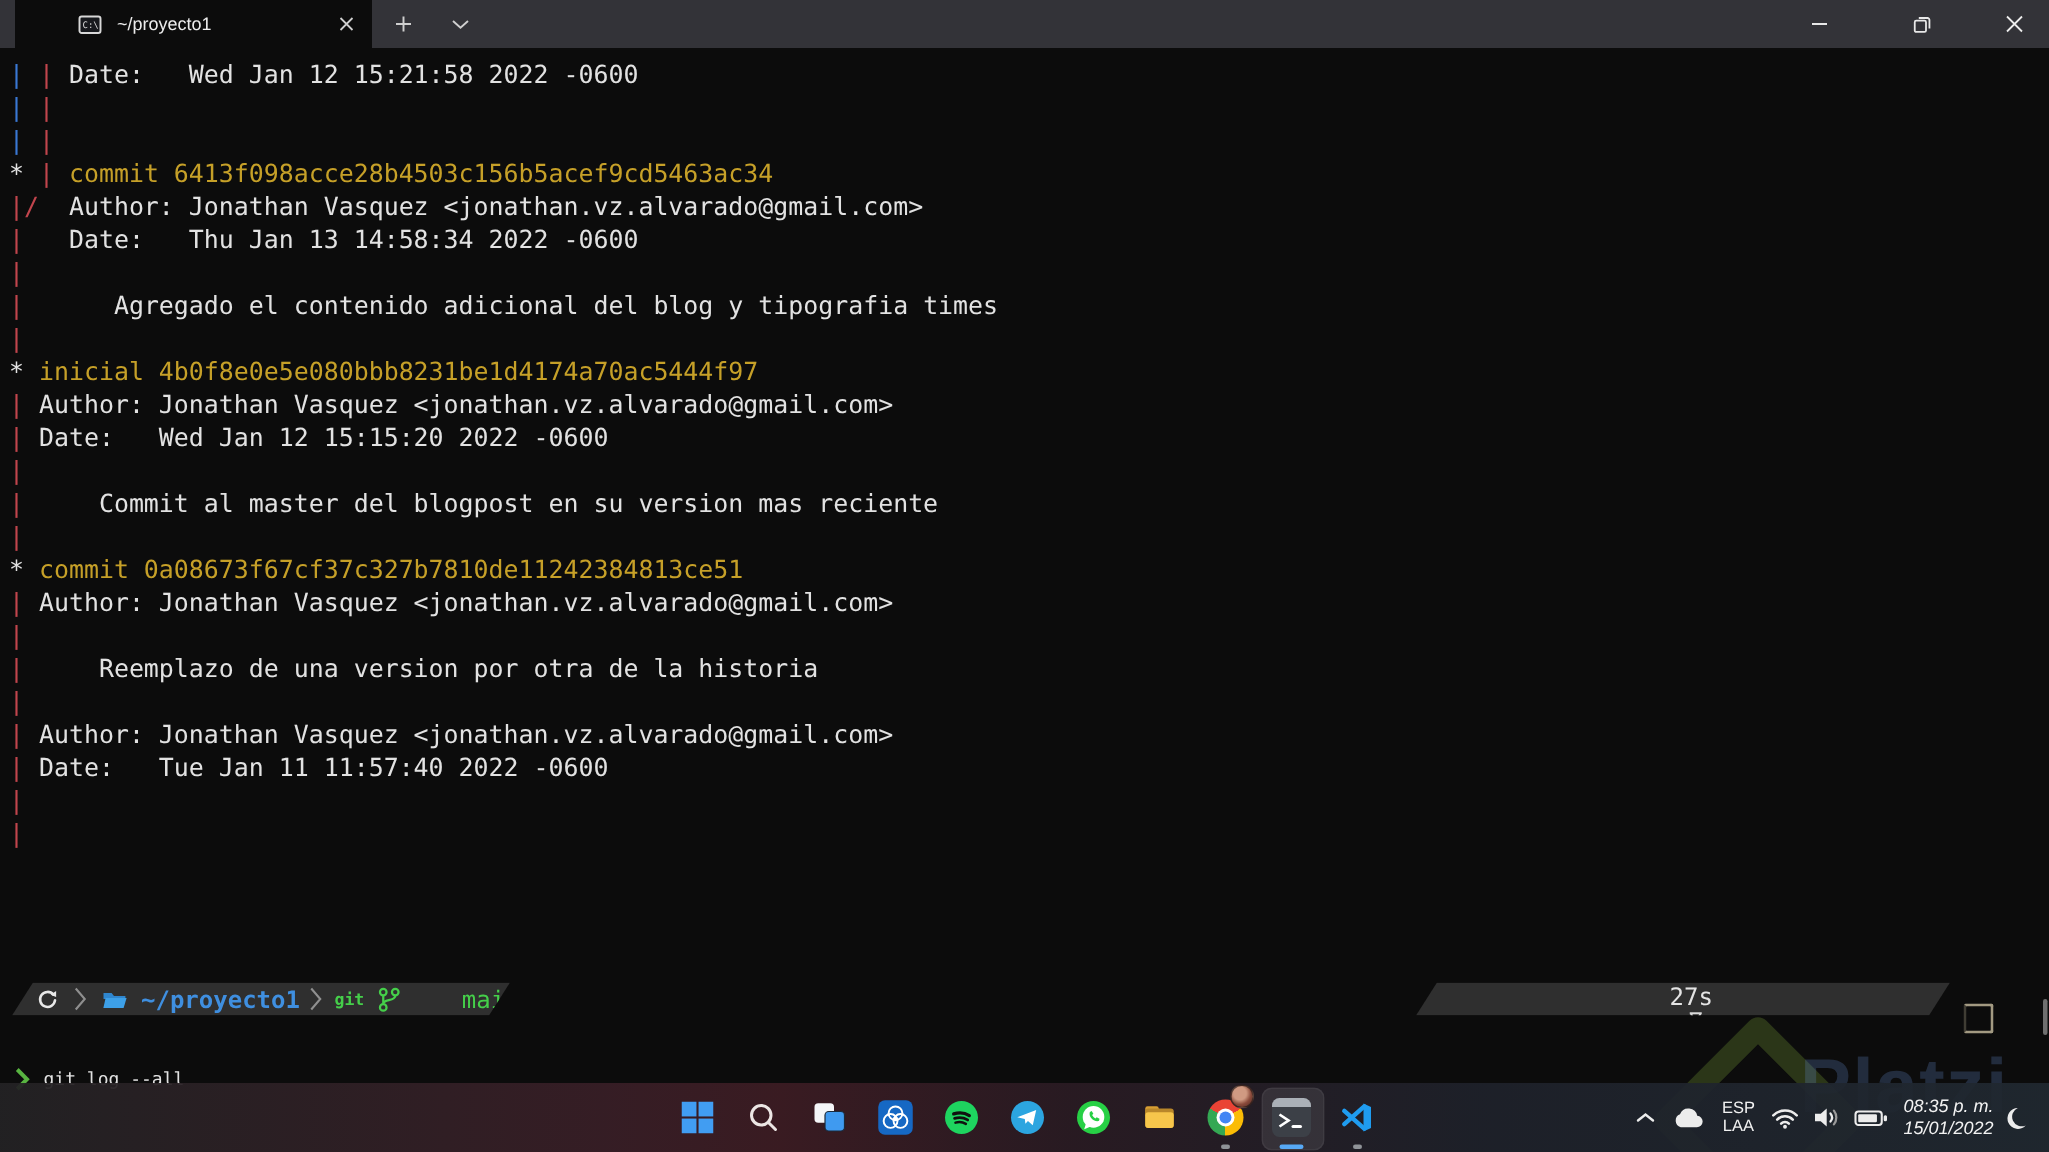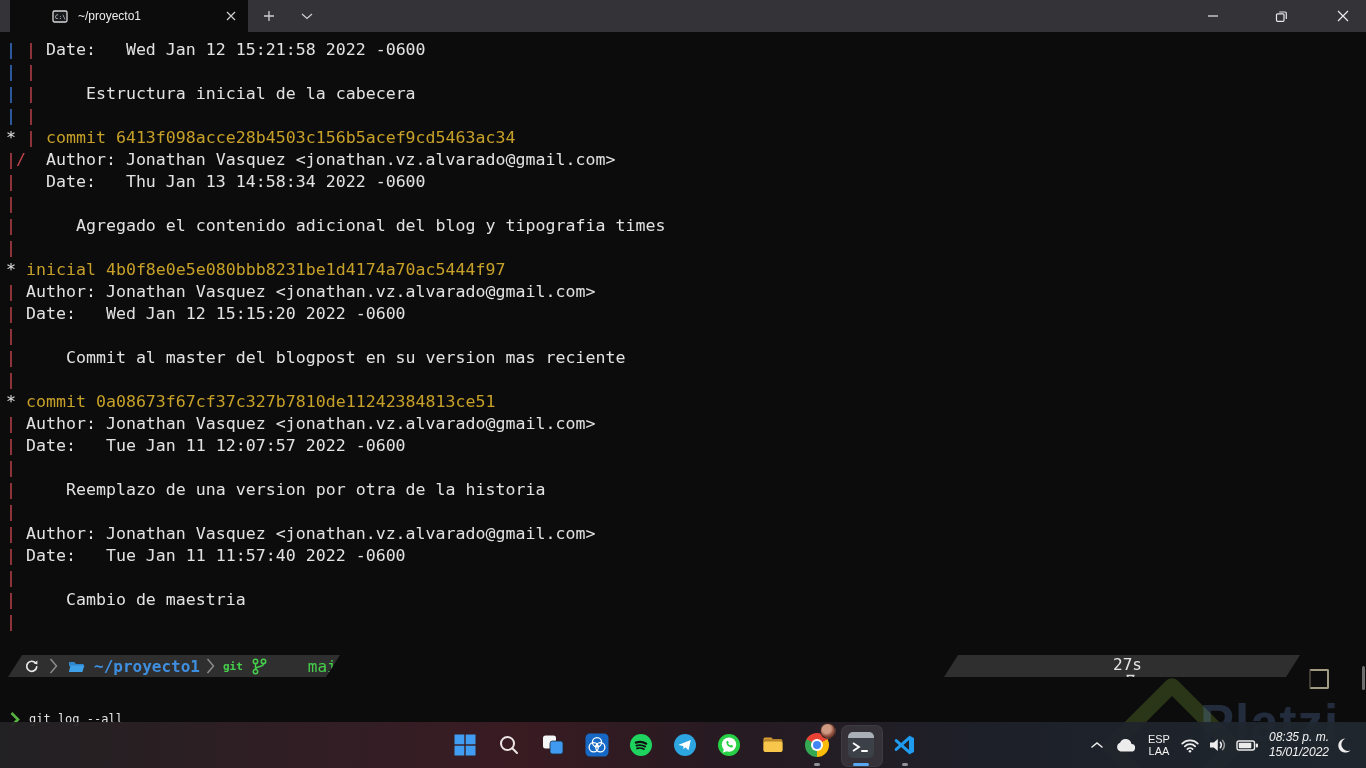--- a/index.html
+++ b/index.html
@@ -120,44 +120,41 @@
     <svg width="12" height="12">
         <path d="M1 1 L11 11 M11 1 L1 11" stroke="#ececec" stroke-width="1.2"></path>
       </svg>
   </div>
 </div>
 
 <div class="term">
   <div class="t-out">
       <div class="t-line"><span style="color: rgb(58, 120, 212);">| </span><span style="color: rgb(194, 69, 77);">| </span><span style="color: rgb(226, 226, 226);">Date:   Wed Jan 12 15:21:58 2022 -0600</span></div>
       <div class="t-line"><span style="color: rgb(58, 120, 212);">| </span><span style="color: rgb(194, 69, 77);">|</span></div>
-      <div class="t-line"><span style="color: rgb(58, 120, 212);">| </span><span style="color: rgb(194, 69, 77);">| </span><span style="color: rgb(226, 226, 226);">    Estructura inicial de la cabecera</span></div>
       <div class="t-line"><span style="color: rgb(58, 120, 212);">| </span><span style="color: rgb(194, 69, 77);">|</span></div>
       <div class="t-line"><span style="color: rgb(226, 226, 226);">* </span><span style="color: rgb(194, 69, 77);">| </span><span style="color: rgb(198, 160, 40);">commit 6413f098acce28b4503c156b5acef9cd5463ac34</span></div>
       <div class="t-line"><span style="color: rgb(194, 69, 77);">|/</span><span style="color: rgb(226, 226, 226);">  Author: Jonathan Vasquez &lt;jonathan.vz.alvarado@gmail.com&gt;</span></div>
       <div class="t-line"><span style="color: rgb(194, 69, 77);">|</span><span style="color: rgb(226, 226, 226);">   Date:   Thu Jan 13 14:58:34 2022 -0600</span></div>
       <div class="t-line"><span style="color: rgb(194, 69, 77);">|</span></div>
       <div class="t-line"><span style="color: rgb(194, 69, 77);">|</span><span style="color: rgb(226, 226, 226);">      Agregado el contenido adicional del blog y tipografia times</span></div>
       <div class="t-line"><span style="color: rgb(194, 69, 77);">|</span></div>
       <div class="t-line"><span style="color: rgb(226, 226, 226);">* </span><span style="color: rgb(198, 160, 40);">inicial 4b0f8e0e5e080bbb8231be1d4174a70ac5444f97</span></div>
       <div class="t-line"><span style="color: rgb(194, 69, 77);">| </span><span style="color: rgb(226, 226, 226);">Author: Jonathan Vasquez &lt;jonathan.vz.alvarado@gmail.com&gt;</span></div>
       <div class="t-line"><span style="color: rgb(194, 69, 77);">| </span><span style="color: rgb(226, 226, 226);">Date:   Wed Jan 12 15:15:20 2022 -0600</span></div>
       <div class="t-line"><span style="color: rgb(194, 69, 77);">|</span></div>
       <div class="t-line"><span style="color: rgb(194, 69, 77);">| </span><span style="color: rgb(226, 226, 226);">    Commit al master del blogpost en su version mas reciente</span></div>
       <div class="t-line"><span style="color: rgb(194, 69, 77);">|</span></div>
       <div class="t-line"><span style="color: rgb(226, 226, 226);">* </span><span style="color: rgb(198, 160, 40);">commit 0a08673f67cf37c327b7810de11242384813ce51</span></div>
       <div class="t-line"><span style="color: rgb(194, 69, 77);">| </span><span style="color: rgb(226, 226, 226);">Author: Jonathan Vasquez &lt;jonathan.vz.alvarado@gmail.com&gt;</span></div>
-      <div class="t-line"><span style="color: rgb(194, 69, 77);">| </span><span style="color: rgb(226, 226, 226);">Date:   Tue Jan 11 12:07:57 2022 -0600</span></div>
       <div class="t-line"><span style="color: rgb(194, 69, 77);">|</span></div>
       <div class="t-line"><span style="color: rgb(194, 69, 77);">| </span><span style="color: rgb(226, 226, 226);">    Reemplazo de una version por otra de la historia</span></div>
       <div class="t-line"><span style="color: rgb(194, 69, 77);">|</span></div>
       <div class="t-line"><span style="color: rgb(194, 69, 77);">| </span><span style="color: rgb(226, 226, 226);">Author: Jonathan Vasquez &lt;jonathan.vz.alvarado@gmail.com&gt;</span></div>
       <div class="t-line"><span style="color: rgb(194, 69, 77);">| </span><span style="color: rgb(226, 226, 226);">Date:   Tue Jan 11 11:57:40 2022 -0600</span></div>
       <div class="t-line"><span style="color: rgb(194, 69, 77);">|</span></div>
-      <div class="t-line"><span style="color: rgb(194, 69, 77);">| </span><span style="color: rgb(226, 226, 226);">    Cambio de maestria</span></div>
       <div class="t-line"><span style="color: rgb(194, 69, 77);">|</span></div>
     </div>
 
   <div class="pbar pbar-left">
     <span class="pseg">
       <svg width="15" height="15">
           <path d="M11.6 4.1 A5 5 0 1 0 12.7 7.8" stroke="#e8e8e8" stroke-width="1.7" fill="none" stroke-linecap="round"></path>
           <polygon points="13.4,1.6 13.4,5.6 9.8,4.2" fill="#e8e8e8"></polygon>
         </svg>
     </span>

